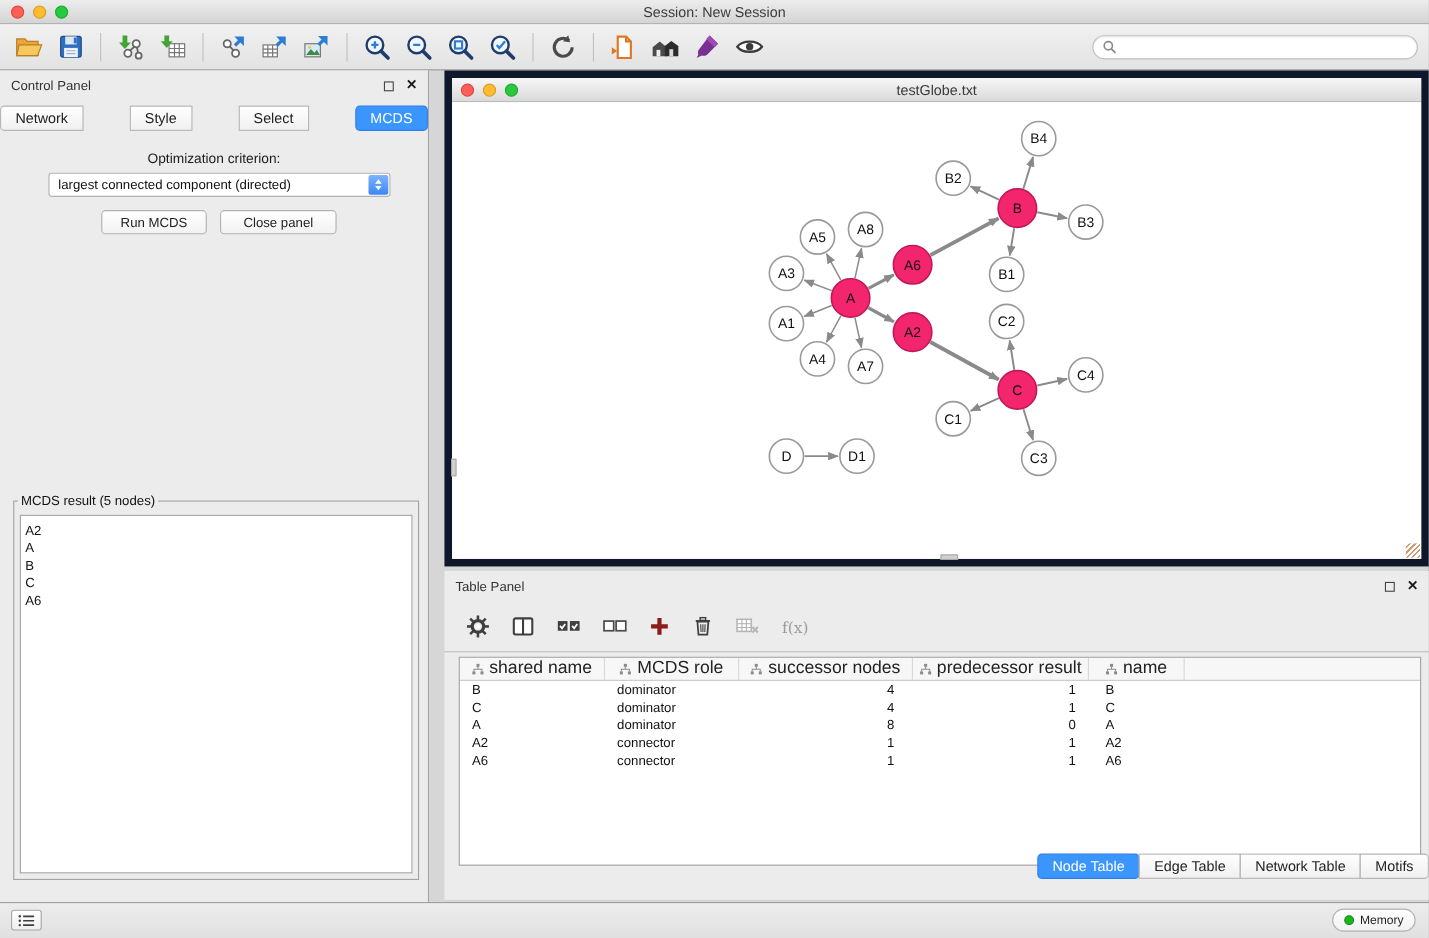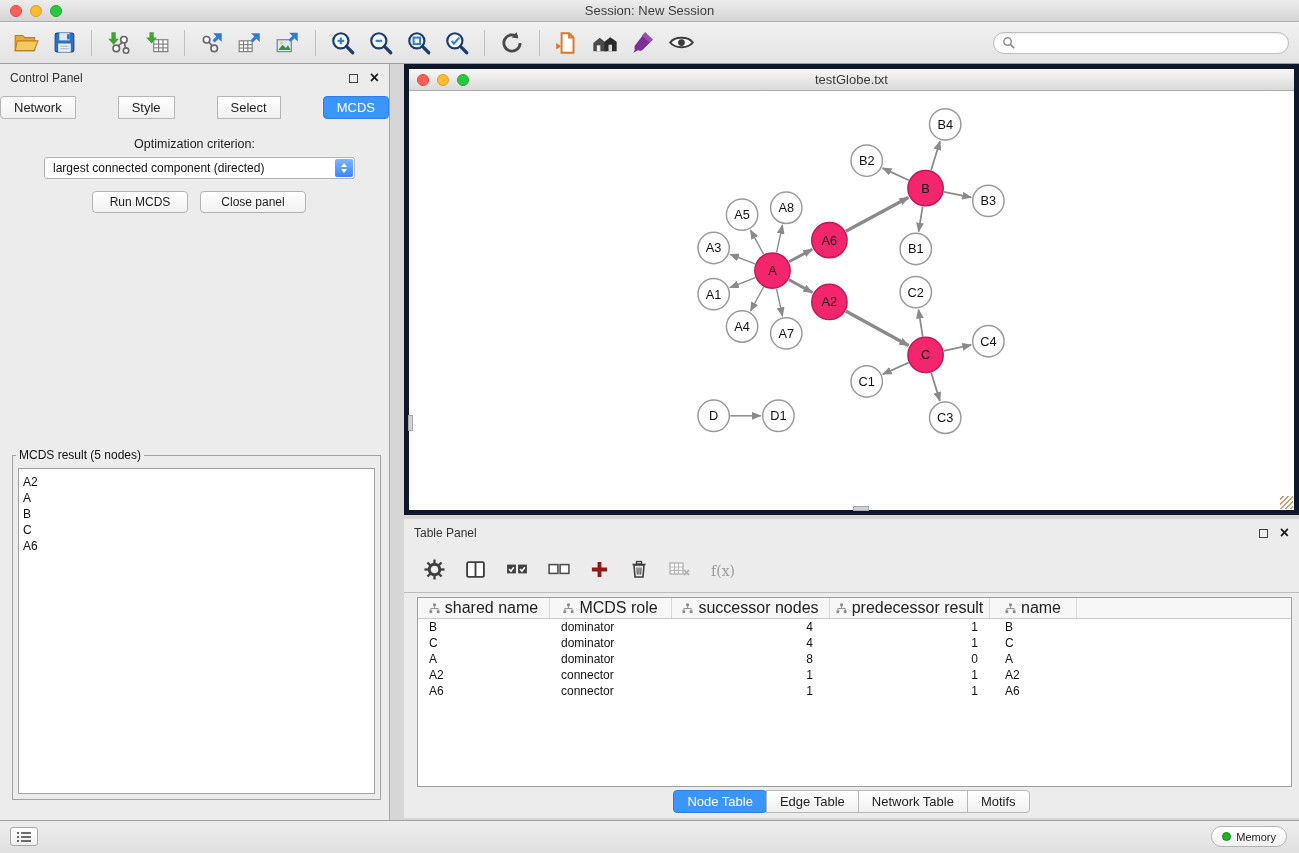--- a/index.html
+++ b/index.html
@@ -44,21 +44,21 @@
   .arr-dn{width:0;height:0;border-left:3.5px solid transparent;border-right:3.5px solid transparent;border-top:4px solid #fff}
   .btn{position:absolute;height:22px;border:1px solid #b2b2b2;border-radius:4px;background:linear-gradient(#ffffff,#f2f2f2);font-size:12px;display:flex;align-items:center;justify-content:center;padding:0 14px;color:#1d1d1d}
   #run-btn{left:92px;top:127px;width:96px}
   #close-btn{left:200px;top:127px;width:106px}
 
   .result-fieldset{position:absolute;left:12px;right:8px;top:384px;bottom:20px;border:1px solid #a2a2a2}
   .result-fieldset legend{font-size:12px;color:#111;margin-left:3px;padding:0 3px}
   .result-list{position:absolute;left:5px;right:5px;top:6px;bottom:5px;background:#fff;border:1px solid #a2a2a2;padding:5px 4px;font-size:12px;line-height:16px;color:#111;overflow:hidden}
 
   
-  .network-window{position:absolute;left:404px;top:64px;width:895px;height:451px;background:#fff;border:5px solid #0f172a}
+  .network-window{position:absolute;left:404px;top:64px;width:895px;height:451px;background:#fff;border:7px solid #0f172a}
   .inner-titlebar{position:relative;height:22px;background:linear-gradient(#f7f7f7,#d9d9d9);border-bottom:1px solid #adadad;display:flex;align-items:center;padding:0 8px}
   .inner-title{position:absolute;left:0;right:0;text-align:center;font-size:13px;color:#3a3a3a}
   .canvas{position:absolute;left:0;top:22px;right:0;bottom:0;background:#fff;overflow:hidden}
   svg.graph{width:100%;height:100%;display:block}
   .node-label{font:13px "Liberation Sans",sans-serif;fill:#111}
   .grip{position:absolute;right:1px;bottom:1px;width:13px;height:13px;background:repeating-linear-gradient(135deg,transparent 0 2px,#cf9a6e 2px 3.5px)}
   .splitter-v{position:absolute;left:-1px;top:346px;width:5px;height:16px;background:#d2d2d2;border:1px solid #a8a8a8}
   .splitter-h{position:absolute;left:444px;bottom:-1px;width:16px;height:5px;background:#d2d2d2;border:1px solid #a8a8a8}
 
   
@@ -67,21 +67,21 @@
   .fx{font-family:"DejaVu Serif",serif;font-size:14px;color:#9b9b9b}
   .data-table{position:absolute;left:13px;top:78px;width:875px;height:190px;background:#fff;border:1px solid #9e9e9e;overflow:hidden}
   .thead,.trow{display:grid;grid-template-columns:132px 122px 158px 160px 87px 1fr}
   .thead{height:21px;background:#f7f7f7;border-bottom:1px solid #c9c9c9}
   .th{display:flex;align-items:center;justify-content:center;gap:5px;font-size:16px;color:#222;border-right:1px solid #d8d8d8;overflow:hidden}
   .trow{height:16px;align-items:center;font-size:12px;color:#111}
   .td{padding-left:11px;white-space:nowrap}
   .td.num1{text-align:right;padding-right:17px;padding-left:0}
   .td.num2{text-align:right;padding-right:12px;padding-left:0}
   .td.namec{padding-left:15px}
-  .tp-tabs{position:absolute;left:0;right:0;top:271px;display:flex;justify-content:center}
+  .tp-tabs{position:absolute;left:0;right:0;top:257px;display:flex;justify-content:flex-end}
 
   
   .statusbar{position:absolute;left:0;top:820px;right:0;height:33px;background:linear-gradient(#ededed,#e0e0e0);border-top:1px solid #9f9f9f}
   .list-btn{position:absolute;left:10px;top:6px;width:28px;height:19px;border:1px solid #a8a8a8;border-radius:3px;background:linear-gradient(#fff,#efefef);display:flex;align-items:center;justify-content:center}
   .memory-btn{position:absolute;right:12px;top:5px;height:21px;border:1px solid #b3b3b3;border-radius:11px;background:linear-gradient(#fff,#f1f1f1);display:flex;align-items:center;gap:5px;padding:0 10px;font-size:11px;color:#1d1d1d}
   .mem-dot{width:9px;height:9px;border-radius:50%;background:#1db51d;border:1px solid #128a12}
 </style>
 </head>
 <body>
 

